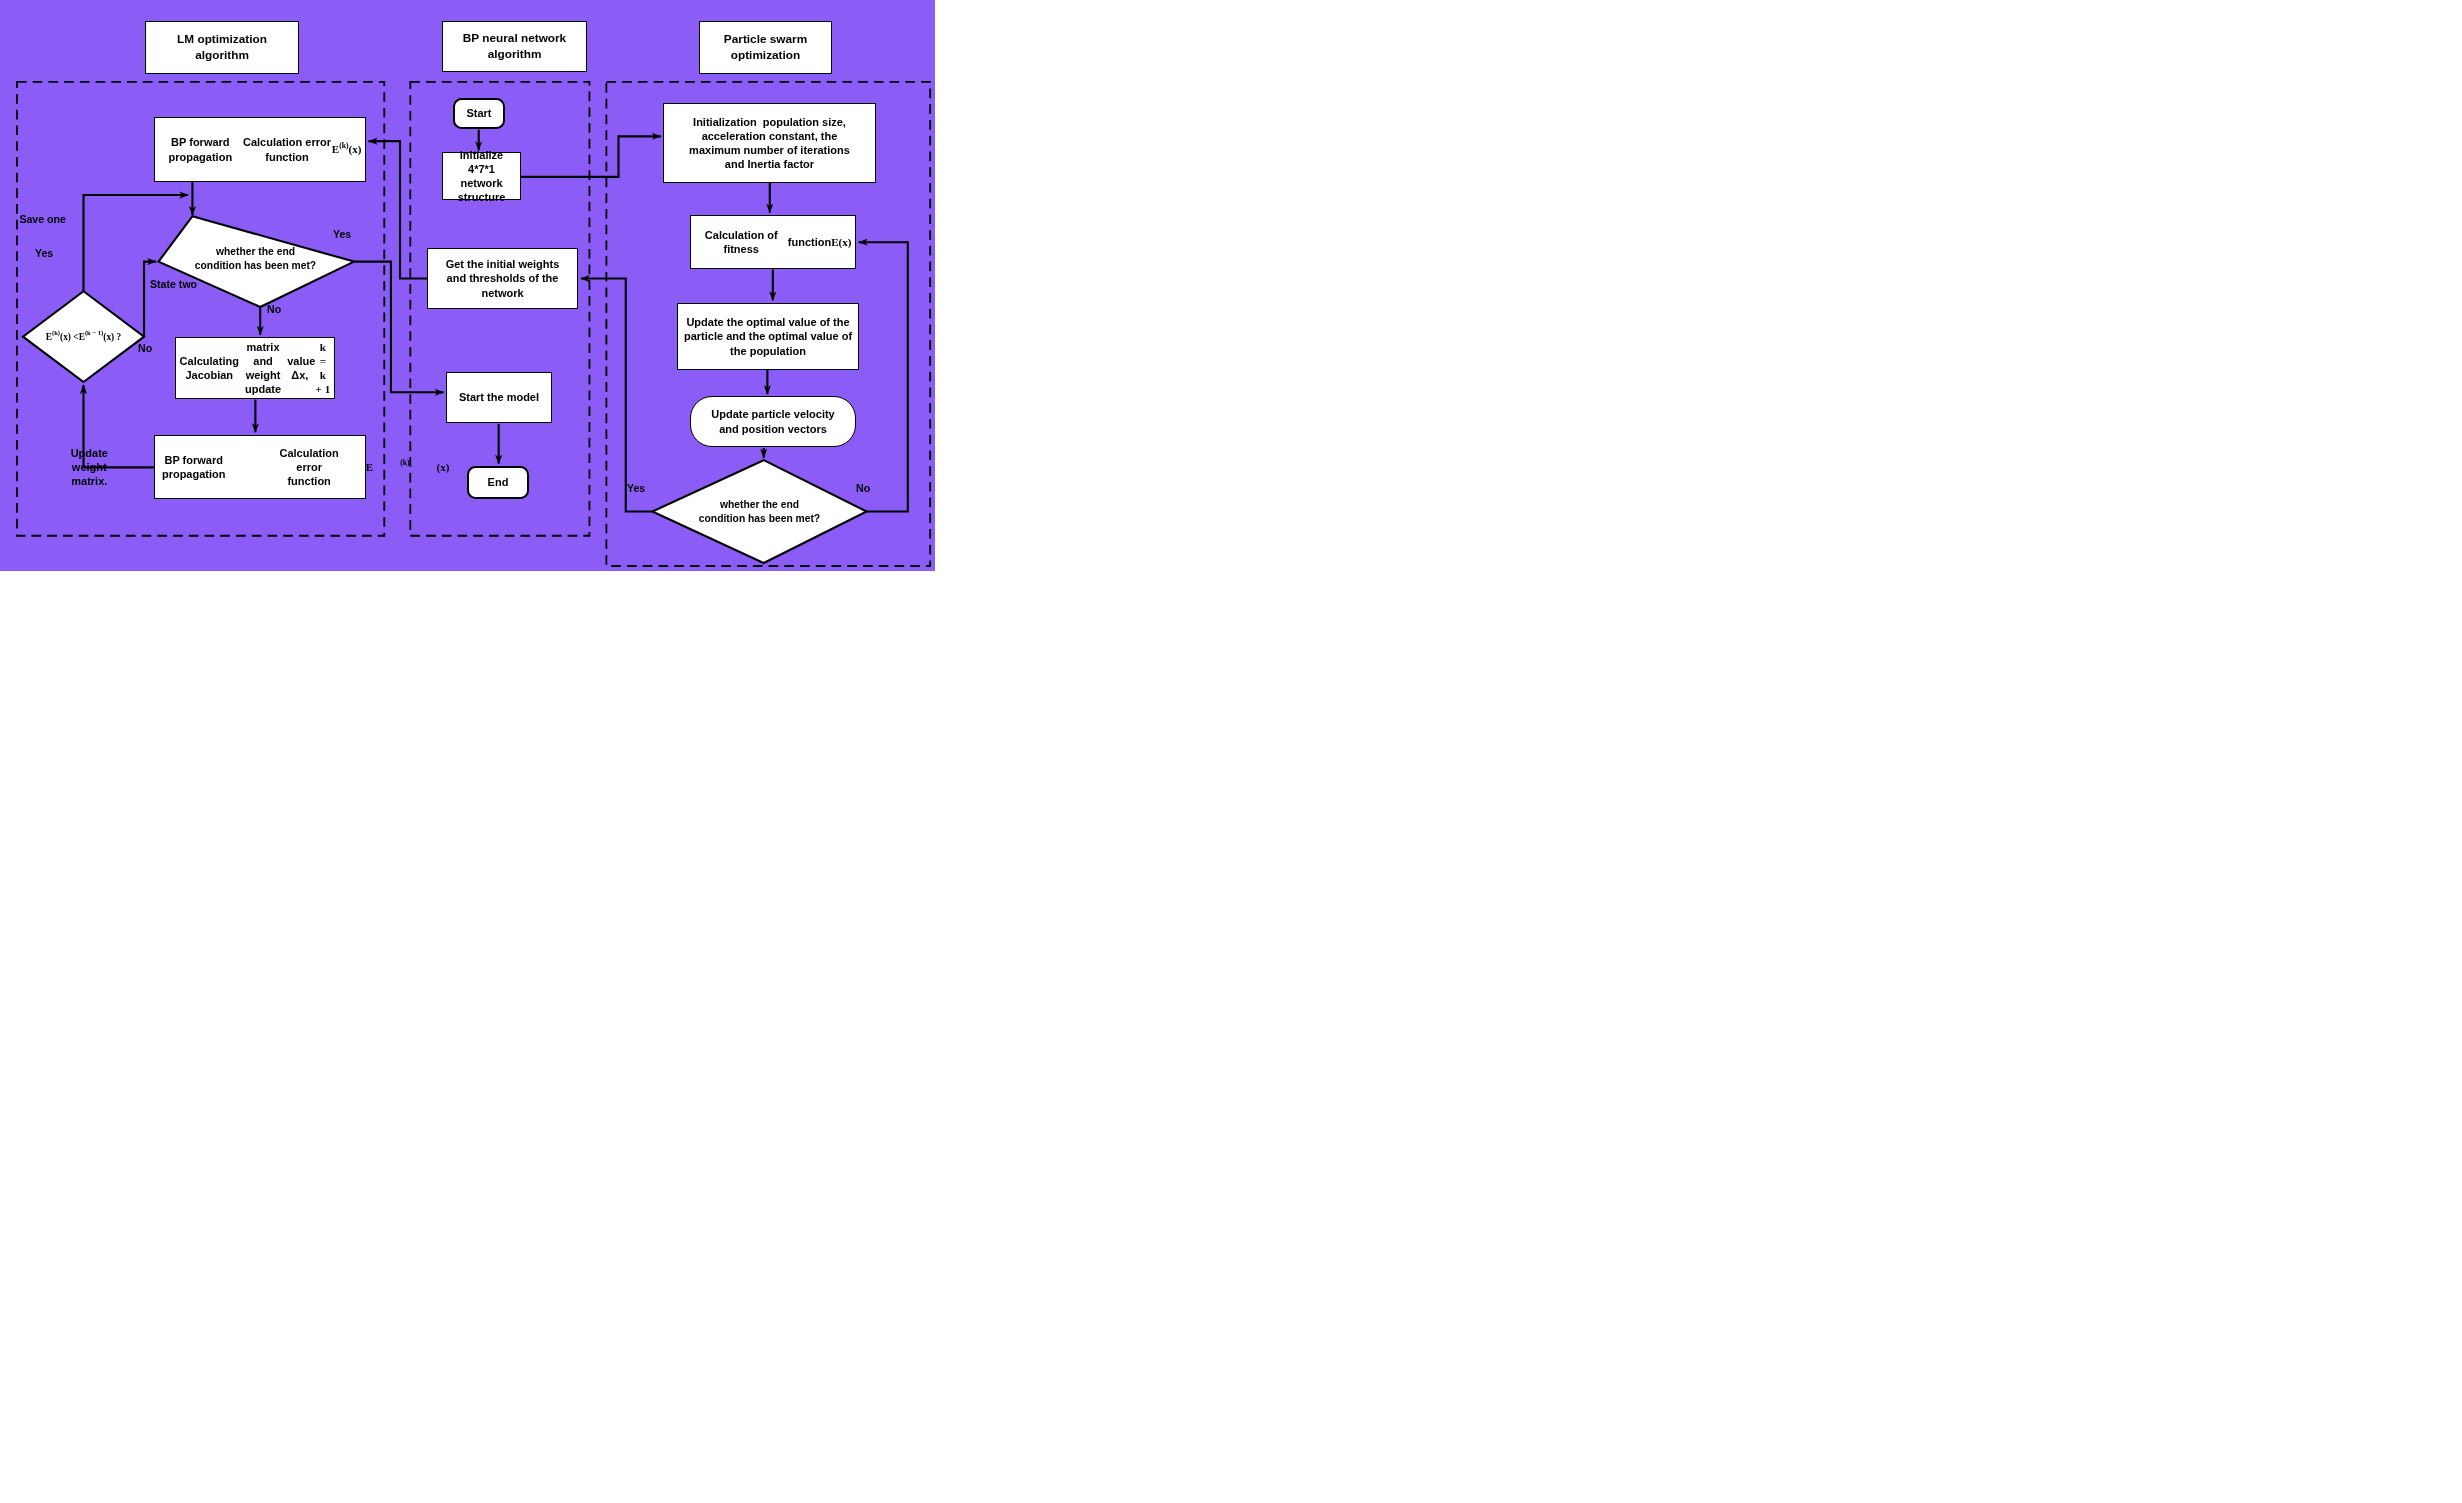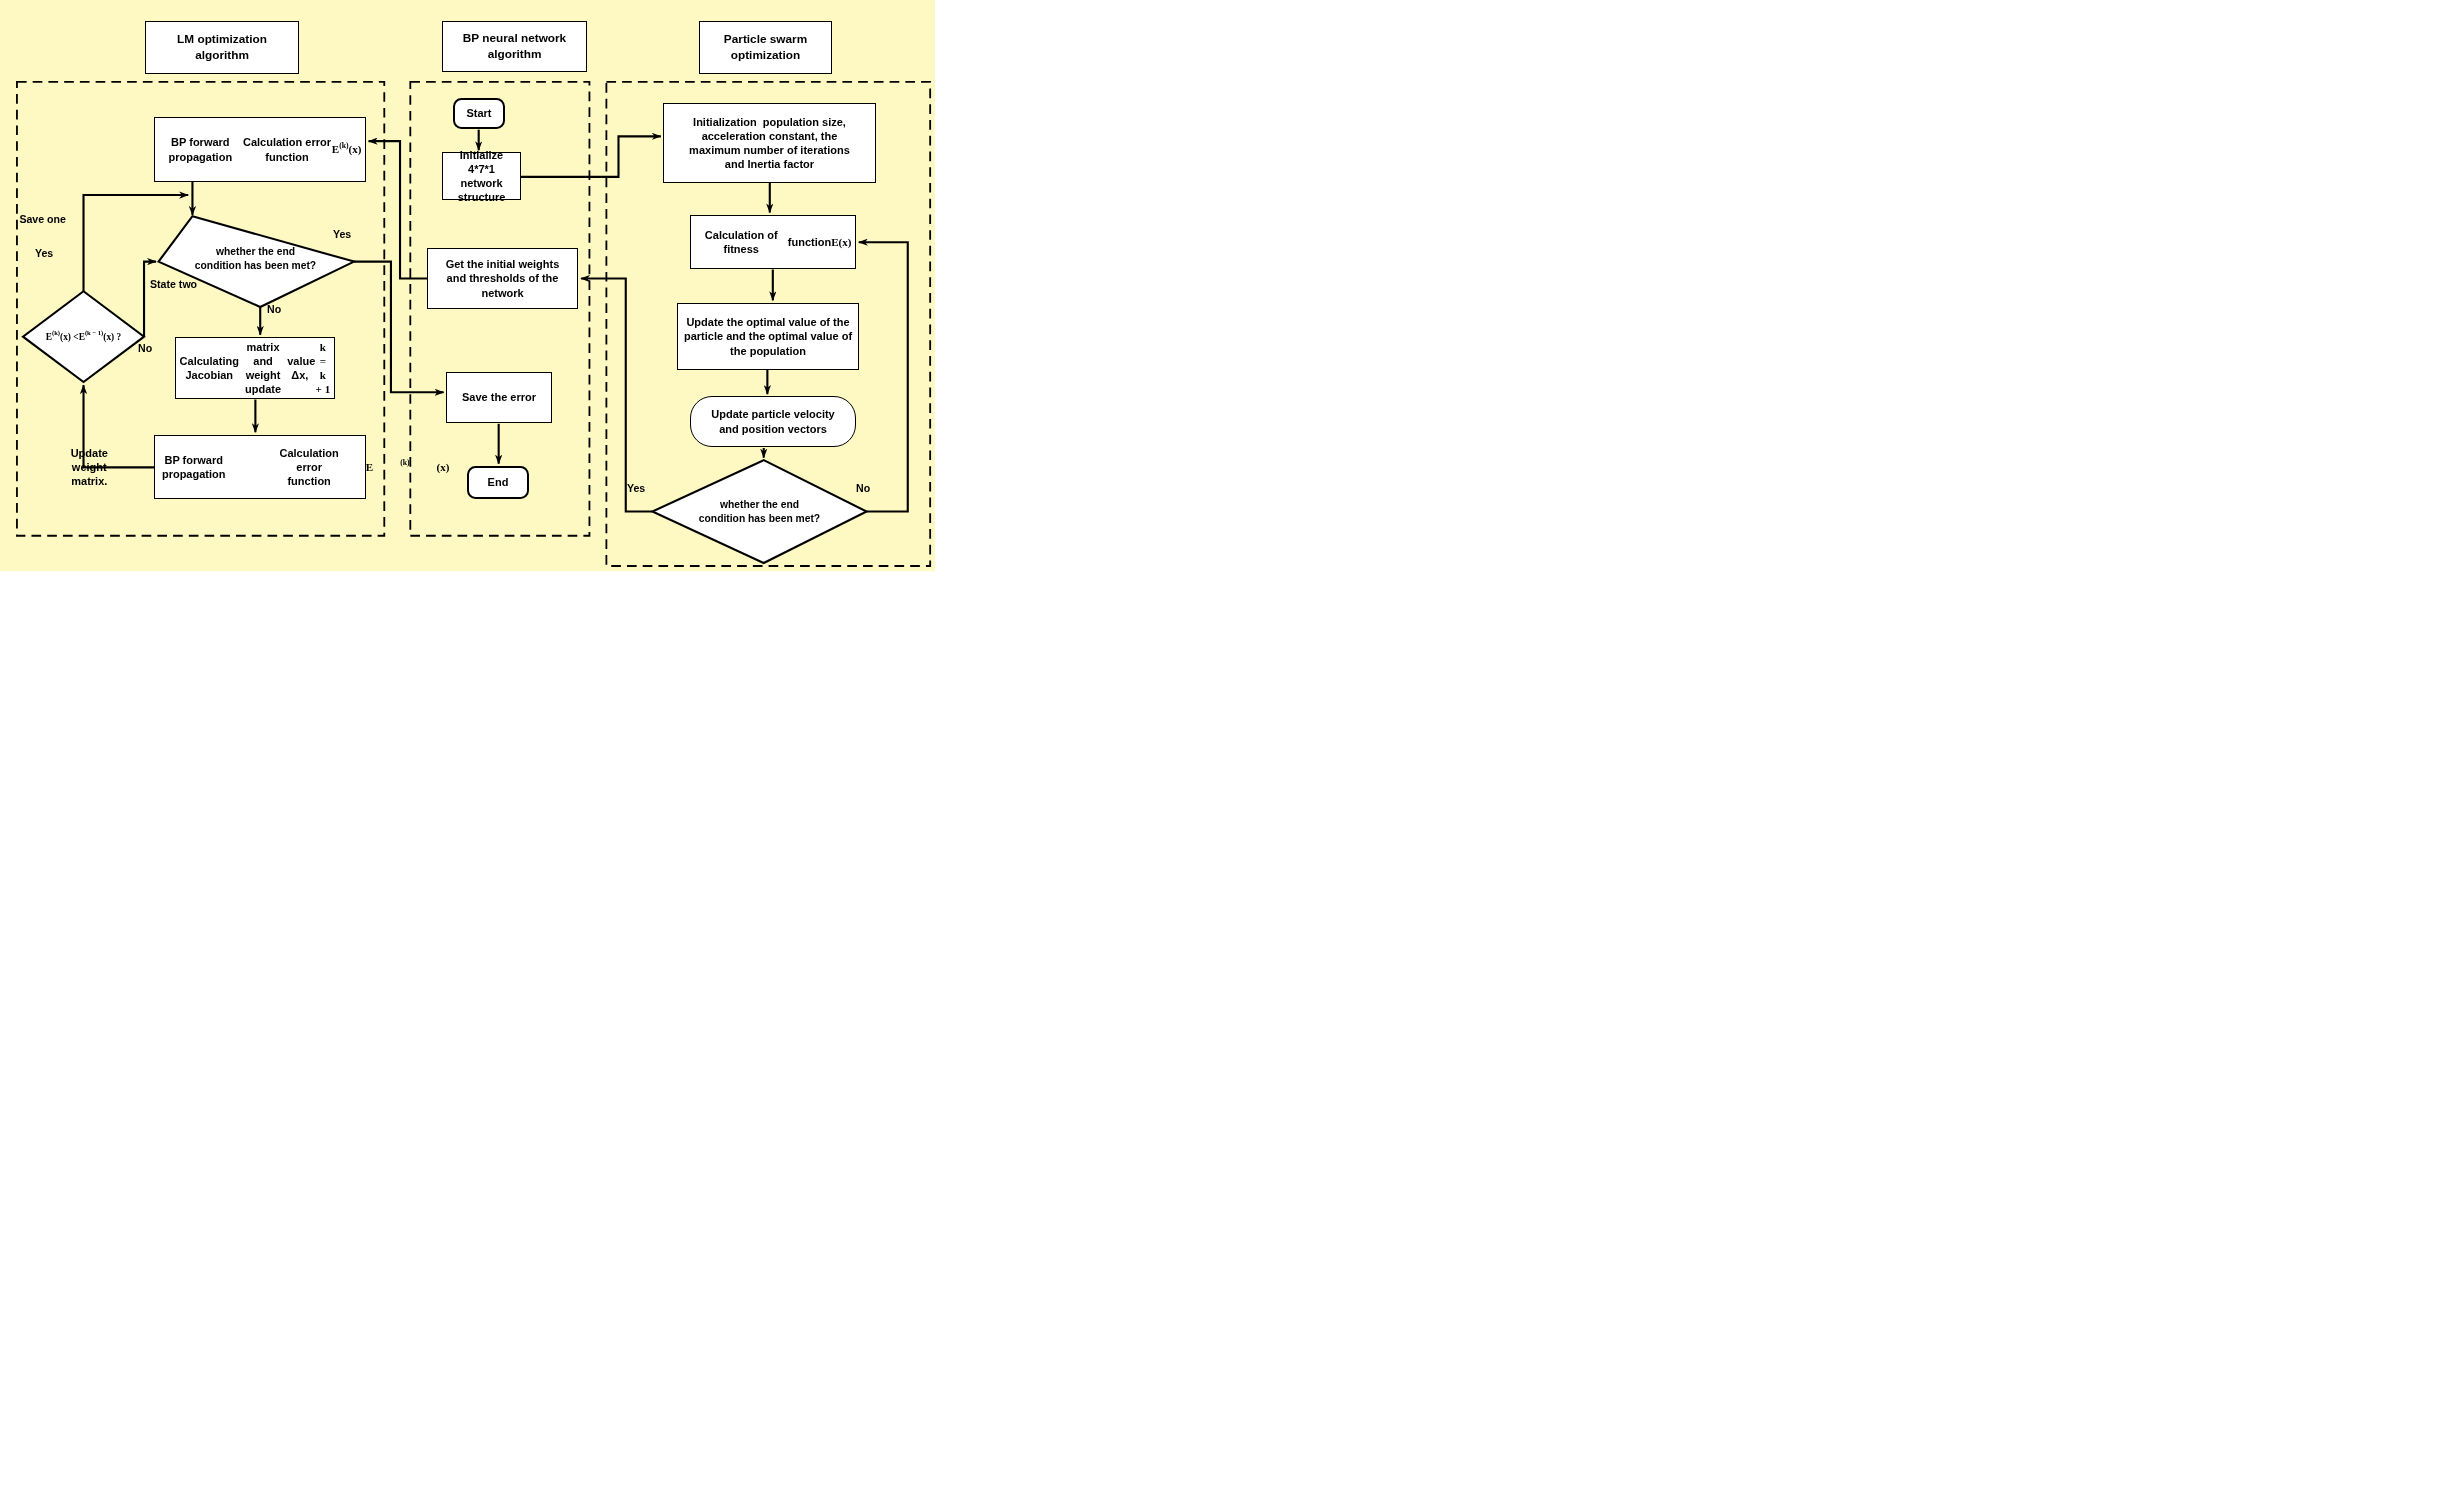--- a/index.html
+++ b/index.html
@@ -1,19 +1,19 @@
 <!DOCTYPE html>
 <html style="font-size:9.7px"><head>
 <meta charset="utf-8">
 <style>
   html,body{margin:0;padding:0;background:#ffffff;}
   #stage{
     position:relative;
     width:935px;height:571px;
-    background:#fef9c3;
+    background:#8b5cf6;
     font-family:"Liberation Sans", sans-serif;
     color:#000;
     overflow:hidden;
   }
   #wires{position:absolute;left:0;top:0;width:935px;height:571px;}
   .node{
     position:absolute;
     background:#ffffff;
     border:1.8px solid #000;
     display:flex;align-items:center;justify-content:center;
@@ -122,21 +122,21 @@
   <div class="lbl" style="left:19.4px;top:213px;">Save one</div>
   <div class="lbl" style="left:35px;top:247px;">Yes</div>
   <div class="lbl" style="left:138px;top:342px;">No</div>
   <div class="lbl" style="left:150px;top:278px;">State two</div>
   <div class="lbl" style="left:333px;top:228px;">Yes</div>
   <div class="lbl" style="left:267px;top:303px;">No</div>
 
   <div class="node rounded" style="left:453px;top:98px;width:52px;height:31px;">Start</div>
   <div class="node" style="left:442px;top:152px;width:79px;height:48px;">Initialize 4*7*1<br>network<br>structure</div>
   <div class="node" style="left:427px;top:248px;width:151px;height:61px;">Get the initial weights<br>and thresholds of the<br>network</div>
-  <div class="node" style="left:446px;top:372px;width:106px;height:51px;">Save the error</div>
+  <div class="node" style="left:446px;top:372px;width:106px;height:51px;">Start the model</div>
   <div class="node rounded" style="left:467px;top:466px;width:62px;height:33px;">End</div>
 
   <div class="node" style="left:663px;top:103px;width:213px;height:80px;">Initialization&nbsp; population size,<br>acceleration constant, the<br>maximum number of iterations<br>and Inertia factor</div>
   <div class="node" style="left:690px;top:215px;width:166px;height:54px;">
       <span>Calculation of fitness</span>
       <br>
       <span>function </span>
       <span class="serif">E(x)</span>
     </div>
   <div class="node" style="left:677px;top:303px;width:182px;height:67px;">Update the optimal value of the<br>particle and the optimal value of<br>the population</div>

